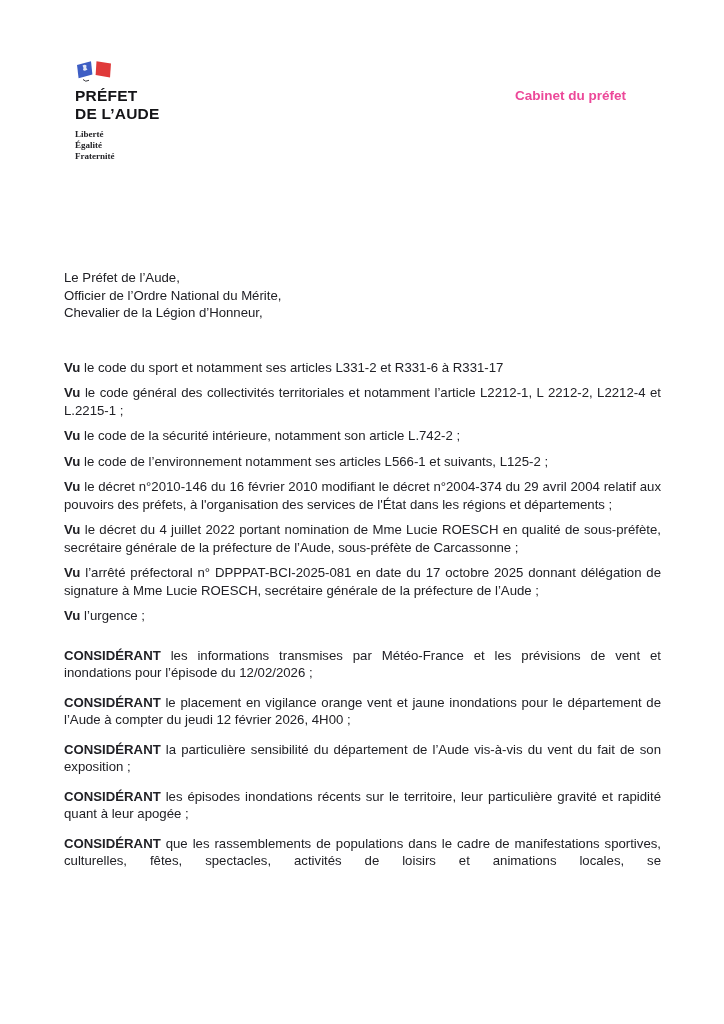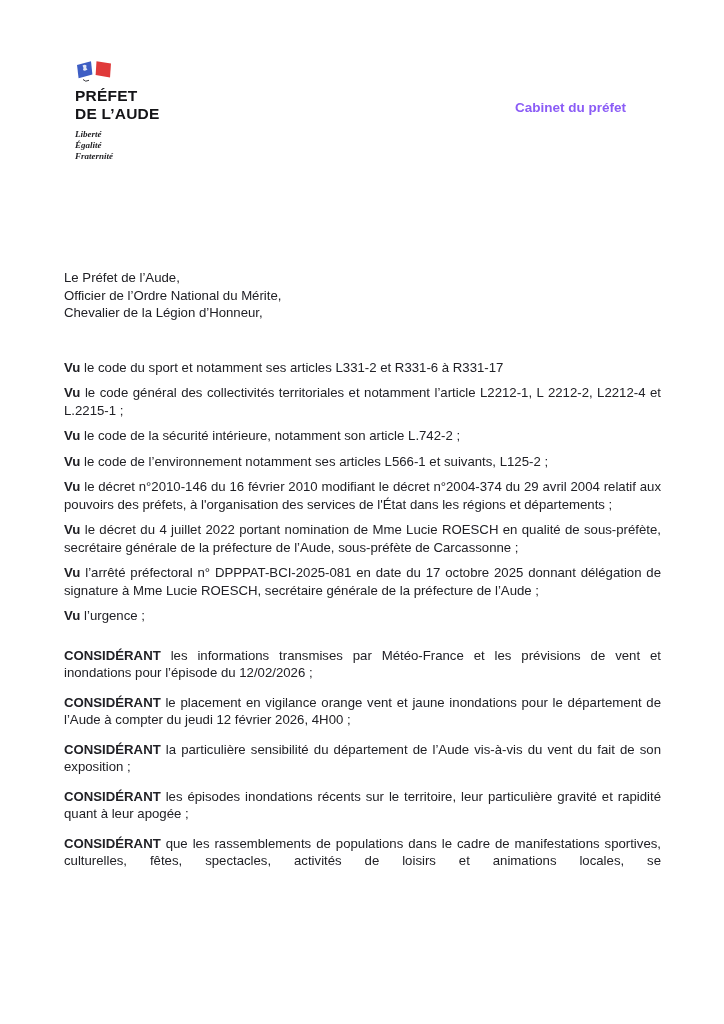--- a/index.html
+++ b/index.html
@@ -9,22 +9,22 @@
     margin:0 auto;
     background:#ffffff;
     overflow:hidden;
     font-family:"Liberation Sans", sans-serif;
     color:#212126;
   }
   
   .logo-block { position:absolute; left:75px; top:58px; }
   .flag { display:block; margin-bottom:3px; }
   .agency { font-weight:700; font-size:15.5px; line-height:17.5px; letter-spacing:0.2px; color:#141417; }
-  .motto { margin-top:7px; font-family:"Liberation Serif", serif; font-style:italic; font-weight:700; font-size:9px; line-height:11px; color:#232327; }
-  .office { position:absolute; top:100px; right:98px; font-weight:700; font-size:13.5px; color:#8b5cf6; }
+  .motto { margin-top:7px; font-family:"Liberation Serif", serif; font-weight:700; font-size:9px; line-height:11px; color:#232327; }
+  .office { position:absolute; top:88px; right:98px; font-weight:700; font-size:13.5px; color:#ec4899; }
   
   .doc-title {
     position:absolute; top:183px; left:62px; width:600px;
     text-align:center; font-weight:700; font-size:12.9px; line-height:17.4px; color:#1d1d22;
   }
   
   .body {
     position:absolute; top:269px; left:64px; width:597px;
     font-size:13.2px; line-height:17.5px; color:#212126;
   }

